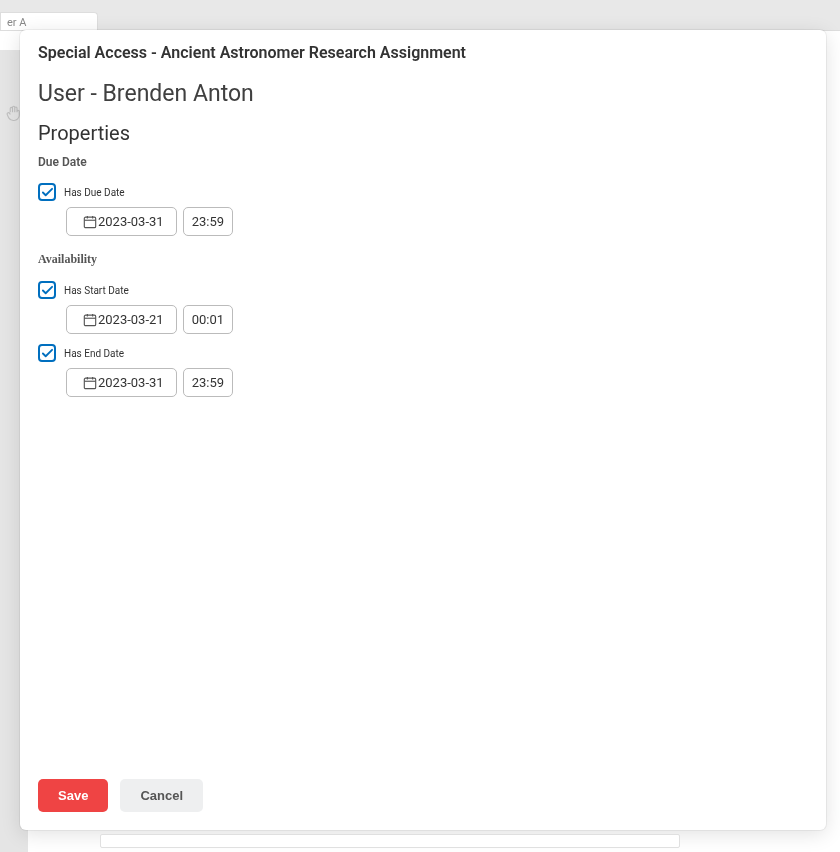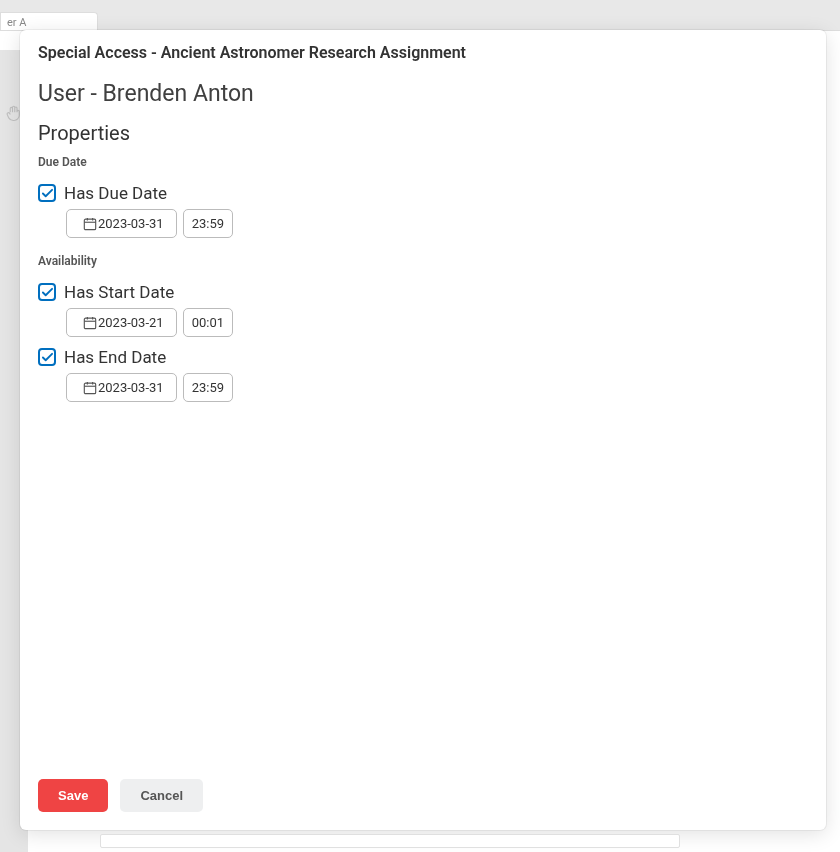--- a/index.html
+++ b/index.html
@@ -93,20 +93,21 @@
     }
     .subsection-label {
       font-size: 12px;
       font-weight: 600;
       color: #555;
       margin-bottom: 14px;
       margin-top: 2px;
     }
     .subsection-label.availability {
       margin-top: 16px;
+      font-family: Liberation Serif, serif;
     }
     .field-row {
       margin-bottom: 6px;
     }
     .check-line {
       display: flex;
       align-items: center;
       gap: 8px;
       margin-bottom: 6px;
     }
@@ -119,21 +120,21 @@
       align-items: center;
       justify-content: center;
       cursor: pointer;
       flex-shrink: 0;
     }
     .checkbox svg {
       width: 11px;
       height: 11px;
     }
     .check-label {
-      font-size: 17px;
+      font-size: 10px;
       color: #333;
     }
     .inputs-row {
       display: flex;
       gap: 6px;
       margin-left: 28px;
       margin-bottom: 10px;
     }
     .date-input {
       display: flex;

